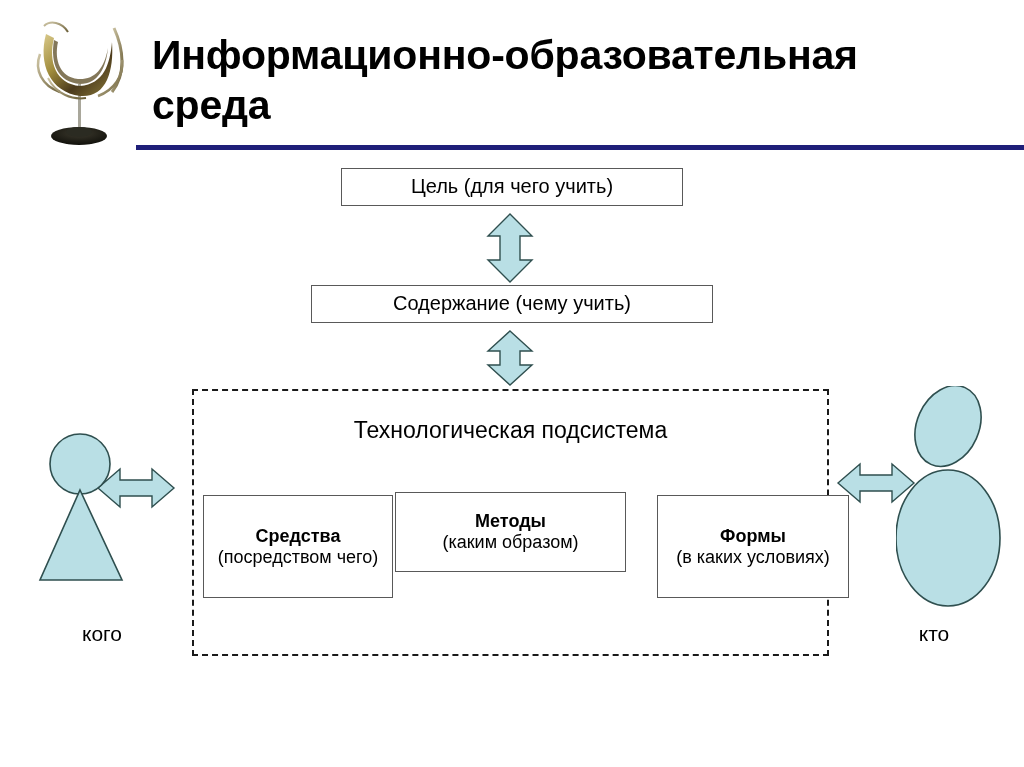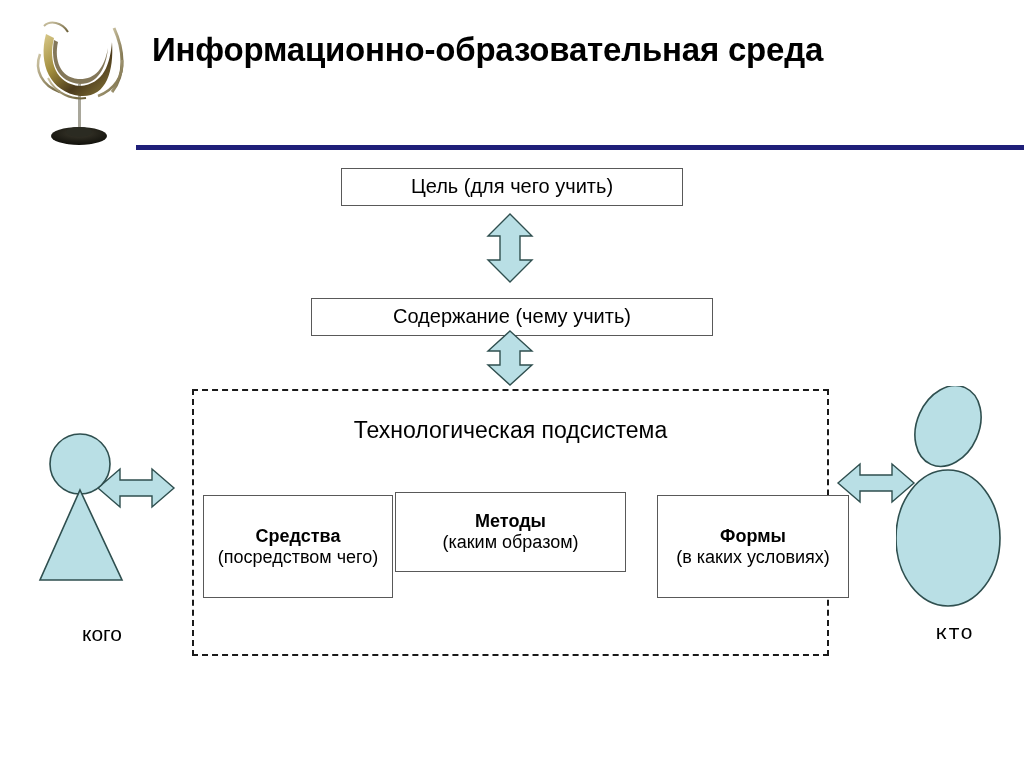--- a/index.html
+++ b/index.html
@@ -25,21 +25,21 @@
     left: 28px;
     top: 12px;
     width: 104px;
     height: 140px;
   }
   #title {
     position: absolute;
     left: 152px;
     top: 30px;
     width: 780px;
-    font-size: 33px;
+    font-size: 41px;
     font-weight: bold;
     line-height: 1.22;
     color: #000000;
     letter-spacing: -0.2px;
   }
   #title-rule {
     position: absolute;
     left: 136px;
     top: 145px;
     width: 888px;
@@ -70,21 +70,20 @@
     width: 342px;
     height: 38px;
     font-size: 20px;
   }
   #box-content {
     left: 311px;
     top: 285px;
     width: 402px;
     height: 38px;
     font-size: 20px;
-    margin-top: 13px;
   }
 
   
   #tech-box {
     position: absolute;
     box-sizing: border-box;
     left: 192px;
     top: 389px;
     width: 637px;
     height: 267px;
@@ -139,21 +138,21 @@
   #person-left  { left: 38px;  top: 432px; width: 128px; height: 168px; }
   #person-right { left: 896px; top: 386px; width: 128px; height: 222px; }
 
   .person-label {
     position: absolute;
     font-size: 21px;
     color: #000000;
     text-align: center;
   }
   #label-left  { left: 22px;  top: 622px; width: 160px; }
-  #label-right { left: 890px; top: 622px; width: 128px; font-family: Liberation Mono, monospace; }
+  #label-right { left: 870px; top: 622px; width: 128px; }
 </style>
 </head>
 <body>
 
 <div id="slide">
 
   <div id="logo">
     <svg width="104" height="140" viewBox="0 0 104 140">
       <defs>
         <linearGradient id="gCrescent" x1="0" y1="0" x2="1" y2="1">

